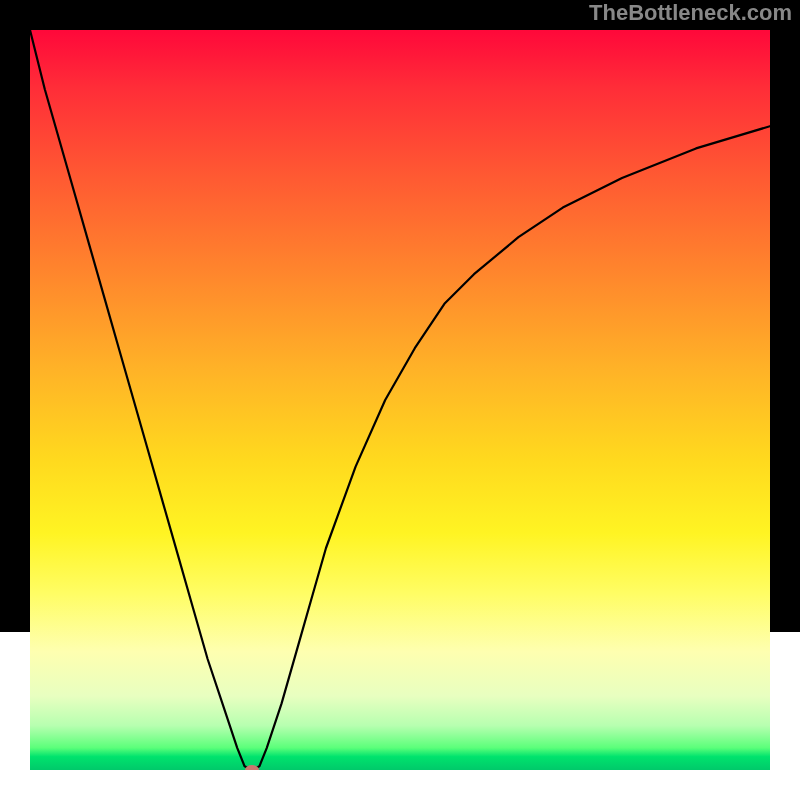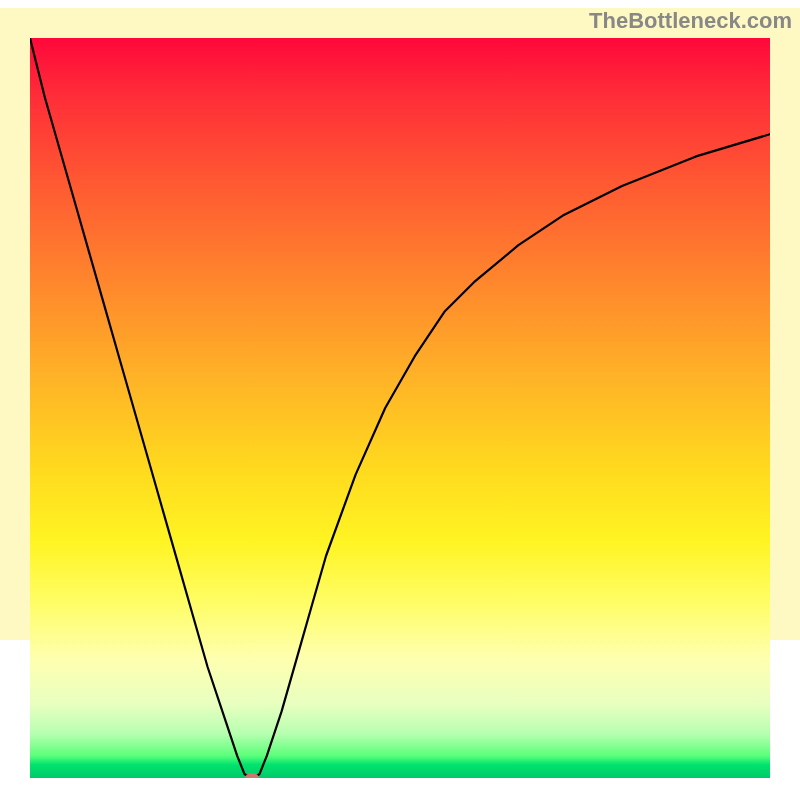--- a/index.html
+++ b/index.html
@@ -7,22 +7,21 @@
     padding: 0;
     width: 800px;
     height: 800px;
     overflow: hidden;
     font-family: Arial, Helvetica, sans-serif;
   }
   .wrap {
     position: relative;
     width: 800px;
     height: 632px;
-    background: #fef9c3;
-    margin-top: 8px;
+    background: #000000;
   }
   .watermark {
     position: absolute;
     top: 0;
     right: 8px;
     color: #888;
     font-size: 22px;
     font-weight: 600;
     z-index: 10;
     user-select: none;

